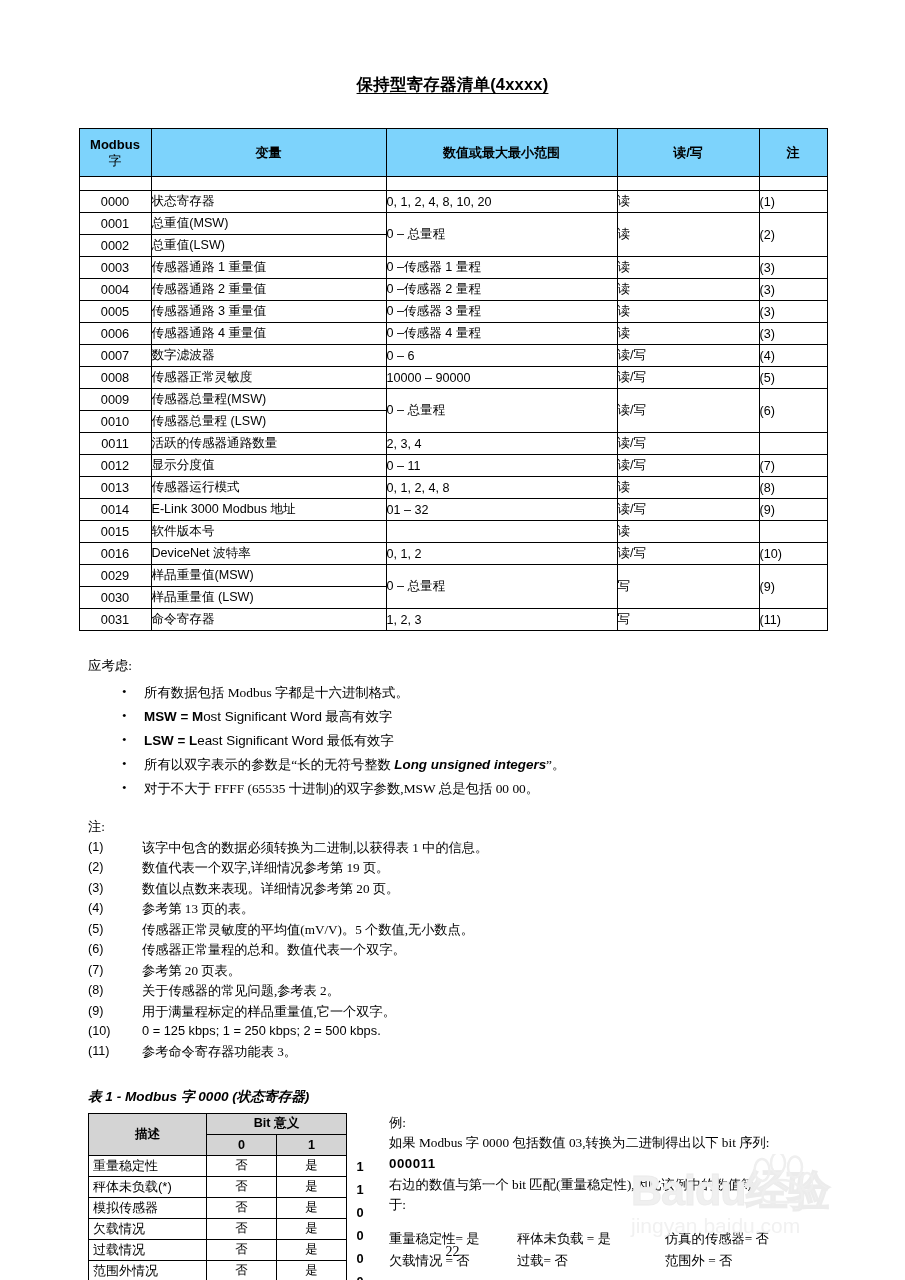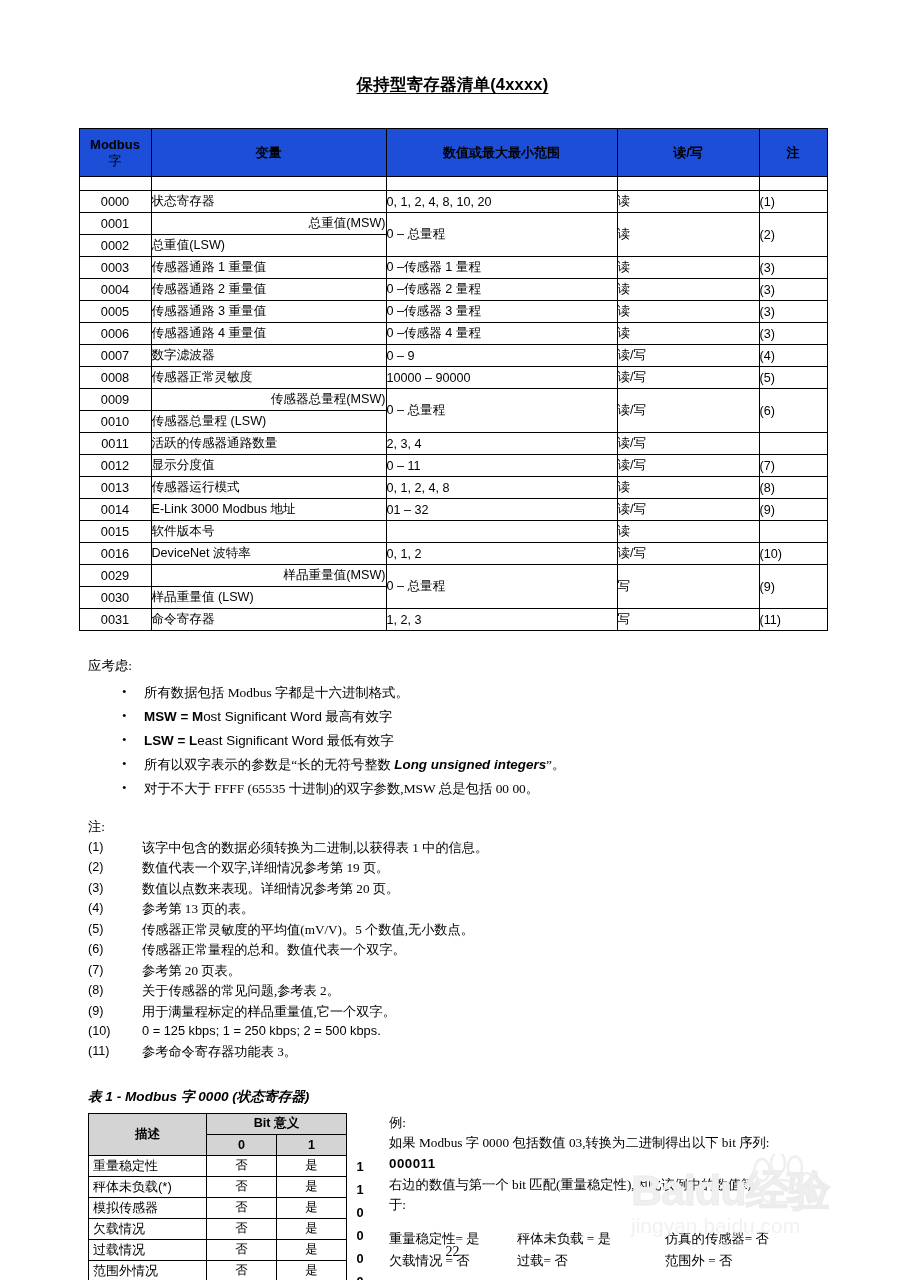--- a/index.html
+++ b/index.html
@@ -47,21 +47,21 @@
     table-layout: fixed;
     font-family: "Liberation Sans", "DejaVu Sans", sans-serif;
     font-size: 12.4px;
   }
   table.reg td, table.reg th {
     border: 1px solid #000;
     padding: 0;
     vertical-align: middle;
   }
   table.reg th {
-    background: #1d4ed8;
+    background: #7dd3fc;
     font-weight: bold;
     text-align: center;
     height: 48px;
     font-size: 13px;
   }
   th.h-modbus {
     text-align: left;
     padding-left: 6px;
     line-height: 1.18;
   }
@@ -88,21 +88,21 @@
   }
   td.c-var {
     text-align: left;
     padding-left: 7px;
     font-size: 12.6px;
   }
   td.c-range, td.c-rw, td.c-note {
     font-size: 12.6px;
   }
   
-  td.nb-bottom { border-bottom: none; text-align: right; }
+  td.nb-bottom { border-bottom: none; }
   td.nb-top { border-top: none; }
 
   
   .considerations {
     margin: 26px 0 0 0;
     padding-left: 88px;
     font-size: 13.4px;
   }
   .considerations .lead {
     margin: 0 0 8px 0;
@@ -352,21 +352,21 @@
         <tr>
           <td class="c-word">0006</td>
           <td class="c-var">传感器通路 4 重量值</td>
           <td class="c-range">0 –传感器 4 量程</td>
           <td class="c-rw">读</td>
           <td class="c-note">(3)</td>
         </tr>
         <tr>
           <td class="c-word">0007</td>
           <td class="c-var">数字滤波器</td>
-          <td class="c-range">0 – 9</td>
+          <td class="c-range">0 – 6</td>
           <td class="c-rw">读/写</td>
           <td class="c-note">(4)</td>
         </tr>
         <tr>
           <td class="c-word">0008</td>
           <td class="c-var">传感器正常灵敏度</td>
           <td class="c-range">10000 – 90000</td>
           <td class="c-rw">读/写</td>
           <td class="c-note">(5)</td>
         </tr>

